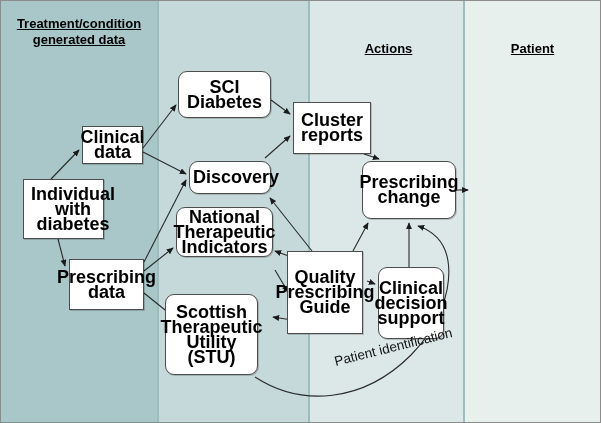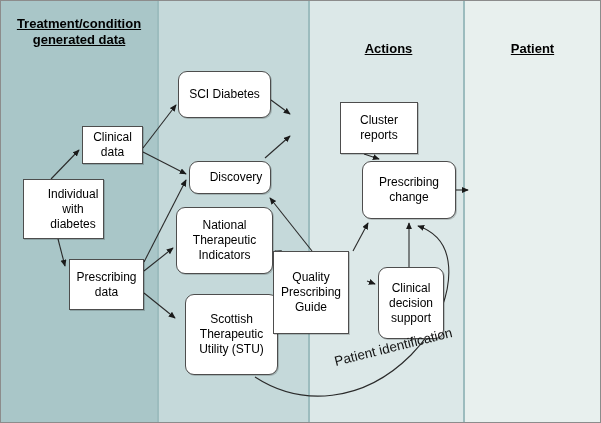--- a/index.html
+++ b/index.html
@@ -31,35 +31,35 @@
   #h3{left:310px; width:155px; top:40px;}
   #h4{left:462px; width:139px; top:40px;}
 
   svg.connectors{position:absolute; left:0; top:0; z-index:1;}
   svg.connectors path{stroke:var(--line); stroke-width:1.1; fill:none;}
 
   .node{
     position:absolute; background:#ffffff; border:1px solid var(--box-border);
     box-shadow:1px 1px 0 rgba(0,0,0,0.18);
     display:flex; align-items:center; justify-content:center;
-    text-align:center; font-size:12px; line-height:15px; color:#000;
-    box-sizing:border-box; z-index:2; white-space:pre-line;
+    text-align:center; font-size:18px; line-height:15px; color:#000;
+    box-sizing:border-box; z-index:2; white-space:pre-line;font-weight:bold;
   }
   .rd{border-radius:9px;}
 
   #b-individual{left:22px;  top:178px; width:81px;  height:60px;padding-left:19px;}
   #b-clinical{  left:81px;  top:125px; width:61px;  height:38px;}
   #b-prescdata{ left:68px;  top:258px; width:75px;  height:51px;}
   #b-sci{       left:177px; top:70px;  width:93px;  height:47px;}
   #b-discovery{ left:188px; top:160px; width:82px;  height:33px;padding-left:12px;}
-  #b-nti{       left:175px; top:206px; width:97px;  height:67px;}
-  #b-stu{       left:184px; top:293px; width:93px;  height:81px;}
-  #b-cluster{   left:292px; top:101px; width:78px;  height:52px;margin-left:47px;}
+  #b-nti{       left:175px; top:206px; width:97px;  height:50px;}
+  #b-stu{       left:164px; top:293px; width:93px;  height:81px;}
+  #b-cluster{   left:292px; top:101px; width:78px;  height:52px;}
   #b-preschange{left:361px; top:160px; width:94px;  height:58px;}
-  #b-qpg{       left:272px; top:250px; width:76px;  height:83px;}
+  #b-qpg{       left:286px; top:250px; width:76px;  height:83px;}
   #b-cds{       left:377px; top:266px; width:66px;  height:72px;}
   #b-improved{  left:470px; top:140px; width:123px; height:96px;}
 
   #curve-label{
     position:absolute; left:322px; top:356px; width:145px;
     font-size:13.5px; color:#111; transform:rotate(-14deg);
     transform-origin:left center; z-index:3; text-align:center;
   }
 </style>
 </head>

